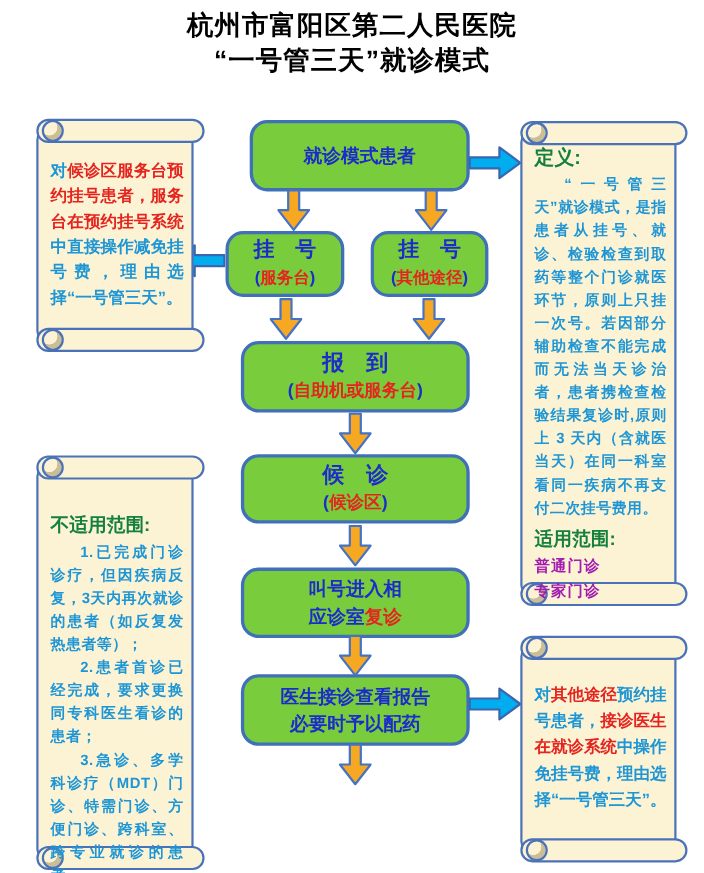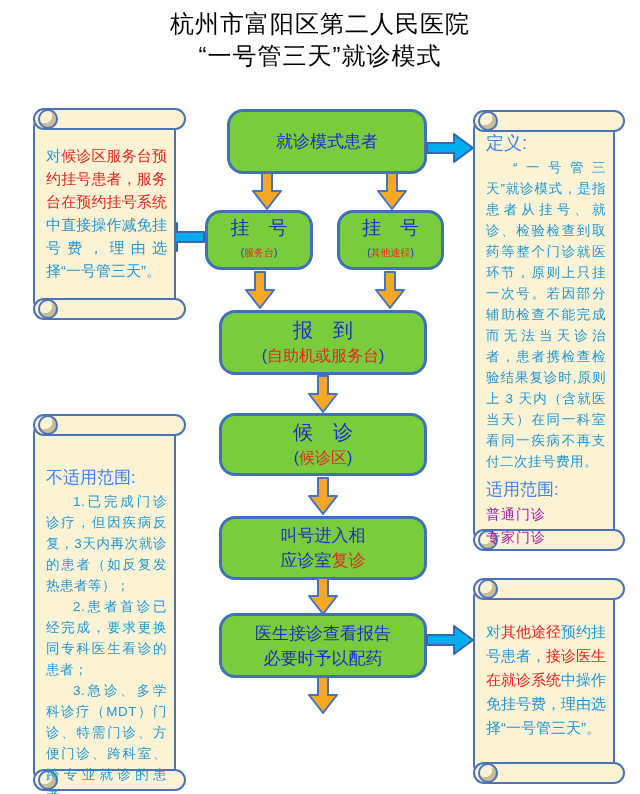--- a/index.html
+++ b/index.html
@@ -1,32 +1,32 @@
 <!DOCTYPE html>
 <html><head>
 <meta charset="utf-8">
 <style>
   html,body{margin:0;padding:0;background:#ffffff;}
   #stage{position:relative;width:640px;height:794px;background:#ffffff;overflow:hidden;
-         font-family:"Liberation Sans","DejaVu Sans",sans-serif;font-weight:normal;}
+         font-family:"Liberation Sans","DejaVu Sans",sans-serif;font-weight:bold;}
 
   
   .title{position:absolute;top:8px;left:0;width:640px;text-align:center;color:#000;
          font-size:24px;line-height:32px;letter-spacing:1px;}
 
   
   .fbox{position:absolute;box-sizing:border-box;background:#79CD3D;border:3px solid #4070B8;
         border-radius:16px;display:flex;flex-direction:column;justify-content:center;
         align-items:center;text-align:center;font-size:17px;line-height:25px;}
   .fbox .fline{white-space:nowrap;}
   .c-navy{color:#1B2CCB;}
   .c-red{color:#E4251F;}
   .c-blue{color:#1E96D5;}
   .b-reg .l1{font-size:19px;}
-  .b-reg .l2{font-size:10px;text-align:right;}
+  .b-reg .l2{font-size:15px;text-align:right;}
   .b-big .l1{font-size:20px;}
   .b-big .l2{font-size:16px;}
   .b-pay{font-size:16.5px;}
 
   
   .arr{position:absolute;stroke-linejoin:round;}
   .arr-down{width:30px;height:38px;fill:#F7A823;stroke:#4472C4;stroke-width:2;}
   .arr-side{width:48px;height:34px;fill:#00AEEF;stroke:#3A66B0;stroke-width:2;}
 
   
@@ -34,21 +34,21 @@
   .s-bodyp{position:absolute;left:0;top:10px;bottom:10px;right:10px;background:#FCF3D5;
           border:2px solid #4A72B8;border-radius:9px;box-sizing:border-box;}
   .s-bar{position:absolute;left:0;right:0;height:22px;background:#FCF3D5;
          border:2px solid #4A72B8;border-radius:11px;box-sizing:border-box;}
   .s-top{top:0;} .s-bottom{bottom:0;}
   .s-curl{position:absolute;width:20px;height:20px;border:2px solid #4A72B8;border-radius:50%;
           box-sizing:border-box;background:radial-gradient(circle at 30% 30%,#FCF3D5 45%,#CBBD95 48%);}
   .s-curl-top{top:1px;left:5px;} .s-curl-bottom{bottom:1px;left:5px;}
   .s-text{position:absolute;left:13px;right:19px;text-align:justify;}
   .s-note{font-size:15px;line-height:23px;}
-  .s-heading{color:#3b82f6;font-size:18px;line-height:27px;text-align:left;}
+  .s-heading{color:#15803d;font-size:18px;line-height:27px;text-align:left;}
   .s-para{color:#1E96D5;font-size:13.5px;line-height:21px;text-indent:2em;letter-spacing:0.5px;}
   .s-item{color:#a21caf;font-size:14px;line-height:23px;letter-spacing:1px;text-align:left;}
 </style>
 </head>
 <body>
 
 <div id="stage">
 
   <svg width="0" height="0" style="position:absolute" aria-hidden="true">
     <defs>

